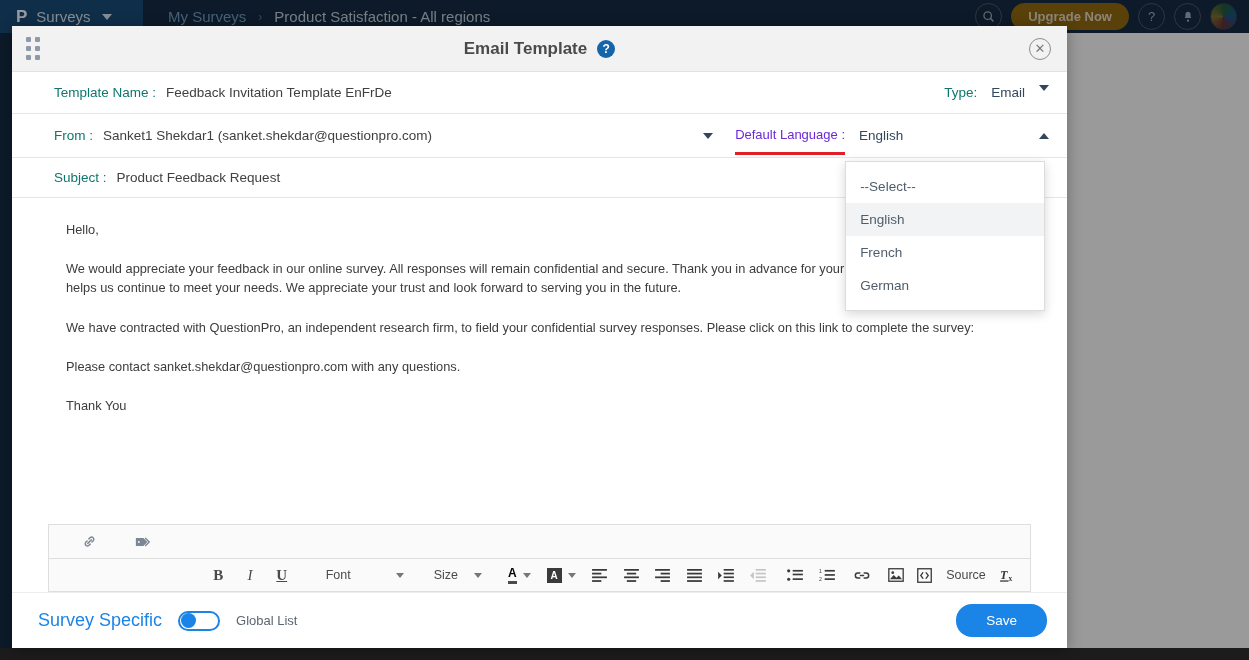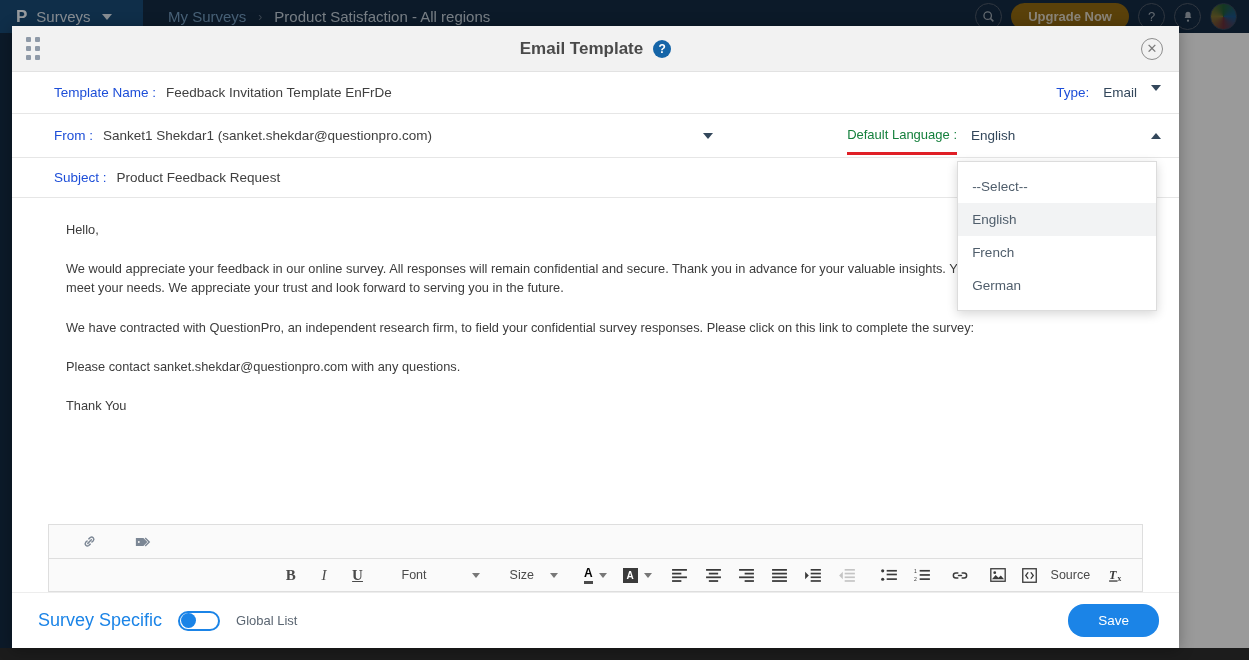--- a/index.html
+++ b/index.html
@@ -43,21 +43,21 @@
     background: conic-gradient(#2a7d2a,#1f6fb2,#a03030,#c8a020,#2a7d2a);
     opacity:.55; border:1px solid #4a5563;
   }
   #app-body { position:absolute; top:33px; left:0; right:0; bottom:0; background:#ededed; }
   #left-rail { position:absolute; left:0; top:33px; width:12px; bottom:0; background:#13283f; }
   #bottom-strip { position:absolute; left:0; bottom:0; width:1249px; height:12px; background:#2b2b2b; }
   #dim { position:absolute; inset:0; background:rgba(0,0,0,.35); }
 
   
   #modal {
-    position:absolute; left:12px; top:26px; width:1167px; height:622px;
+    position:absolute; left:12px; top:26px; width:1055px; height:622px;
     background:#ffffff; box-shadow: 0 2px 14px rgba(0,0,0,.3);
     display:flex; flex-direction:column;
   }
   .modal-head {
     height:46px; background:#f2f2f2; border-bottom:1px solid #e2e2e2;
     display:flex; align-items:center; position:relative; flex:none;
   }
   .drag-handle { margin-left:14px; display:grid; grid-template-columns: repeat(2, 5px); gap:4px; }
   .drag-handle i { width:5px;height:5px;background:#8f9aa8;border-radius:1px;display:block; }
   .modal-title {
@@ -77,33 +77,33 @@
 
   
   .field-row {
     display:flex; align-items:center; border-bottom:1px solid #e6e6e6;
     padding: 0 18px 0 42px; flex:none; position:relative;
   }
   .row-name { height:42px; }
   .row-from { height:44px; }
   .row-subject { height:40px; }
 
-  .lbl { color:#1d4ed8; font-size:13.5px; }
+  .lbl { color:#0f766e; font-size:13.5px; }
   .val { color:#404040; font-size:13.5px; margin-left:10px; }
   .grow { flex:1; }
 
   .type-wrap { display:flex; gap:14px; }
   .type-val { color:#33475b; font-size:13.5px; }
   .caret-dn { width:0;height:0;border-left:5px solid transparent;border-right:5px solid transparent;border-top:6px solid #33475b; }
   .caret-up { width:0;height:0;border-left:5px solid transparent;border-right:5px solid transparent;border-bottom:6px solid #33475b; }
   .from-select { flex:0 0 620px; display:flex; align-items:center; position:relative; }
   .from-select .caret-dn { position:absolute; right:0; }
 
   .lang-block { margin-left:auto; display:flex; align-items:center; position:relative; }
-  .lang-label { color:#15803d; font-size:13px; position:relative; padding-bottom:3px; }
+  .lang-label { color:#6d28d9; font-size:13px; position:relative; padding-bottom:3px; }
   .lang-underline { position:absolute; left:0; right:0; bottom:-10px; height:3px; background:#e01f26; }
   .lang-select {
     margin-left:14px; width:190px; display:flex; align-items:center;
     justify-content:space-between; cursor:pointer;
   }
   .lang-value { color:#33475b; font-size:13.5px; }
 
   .lang-menu {
     position:absolute; top:34px; left:110px; width:200px;
     background:#fff; border:1px solid #dcdcdc; box-shadow:0 3px 10px rgba(0,0,0,.16);

